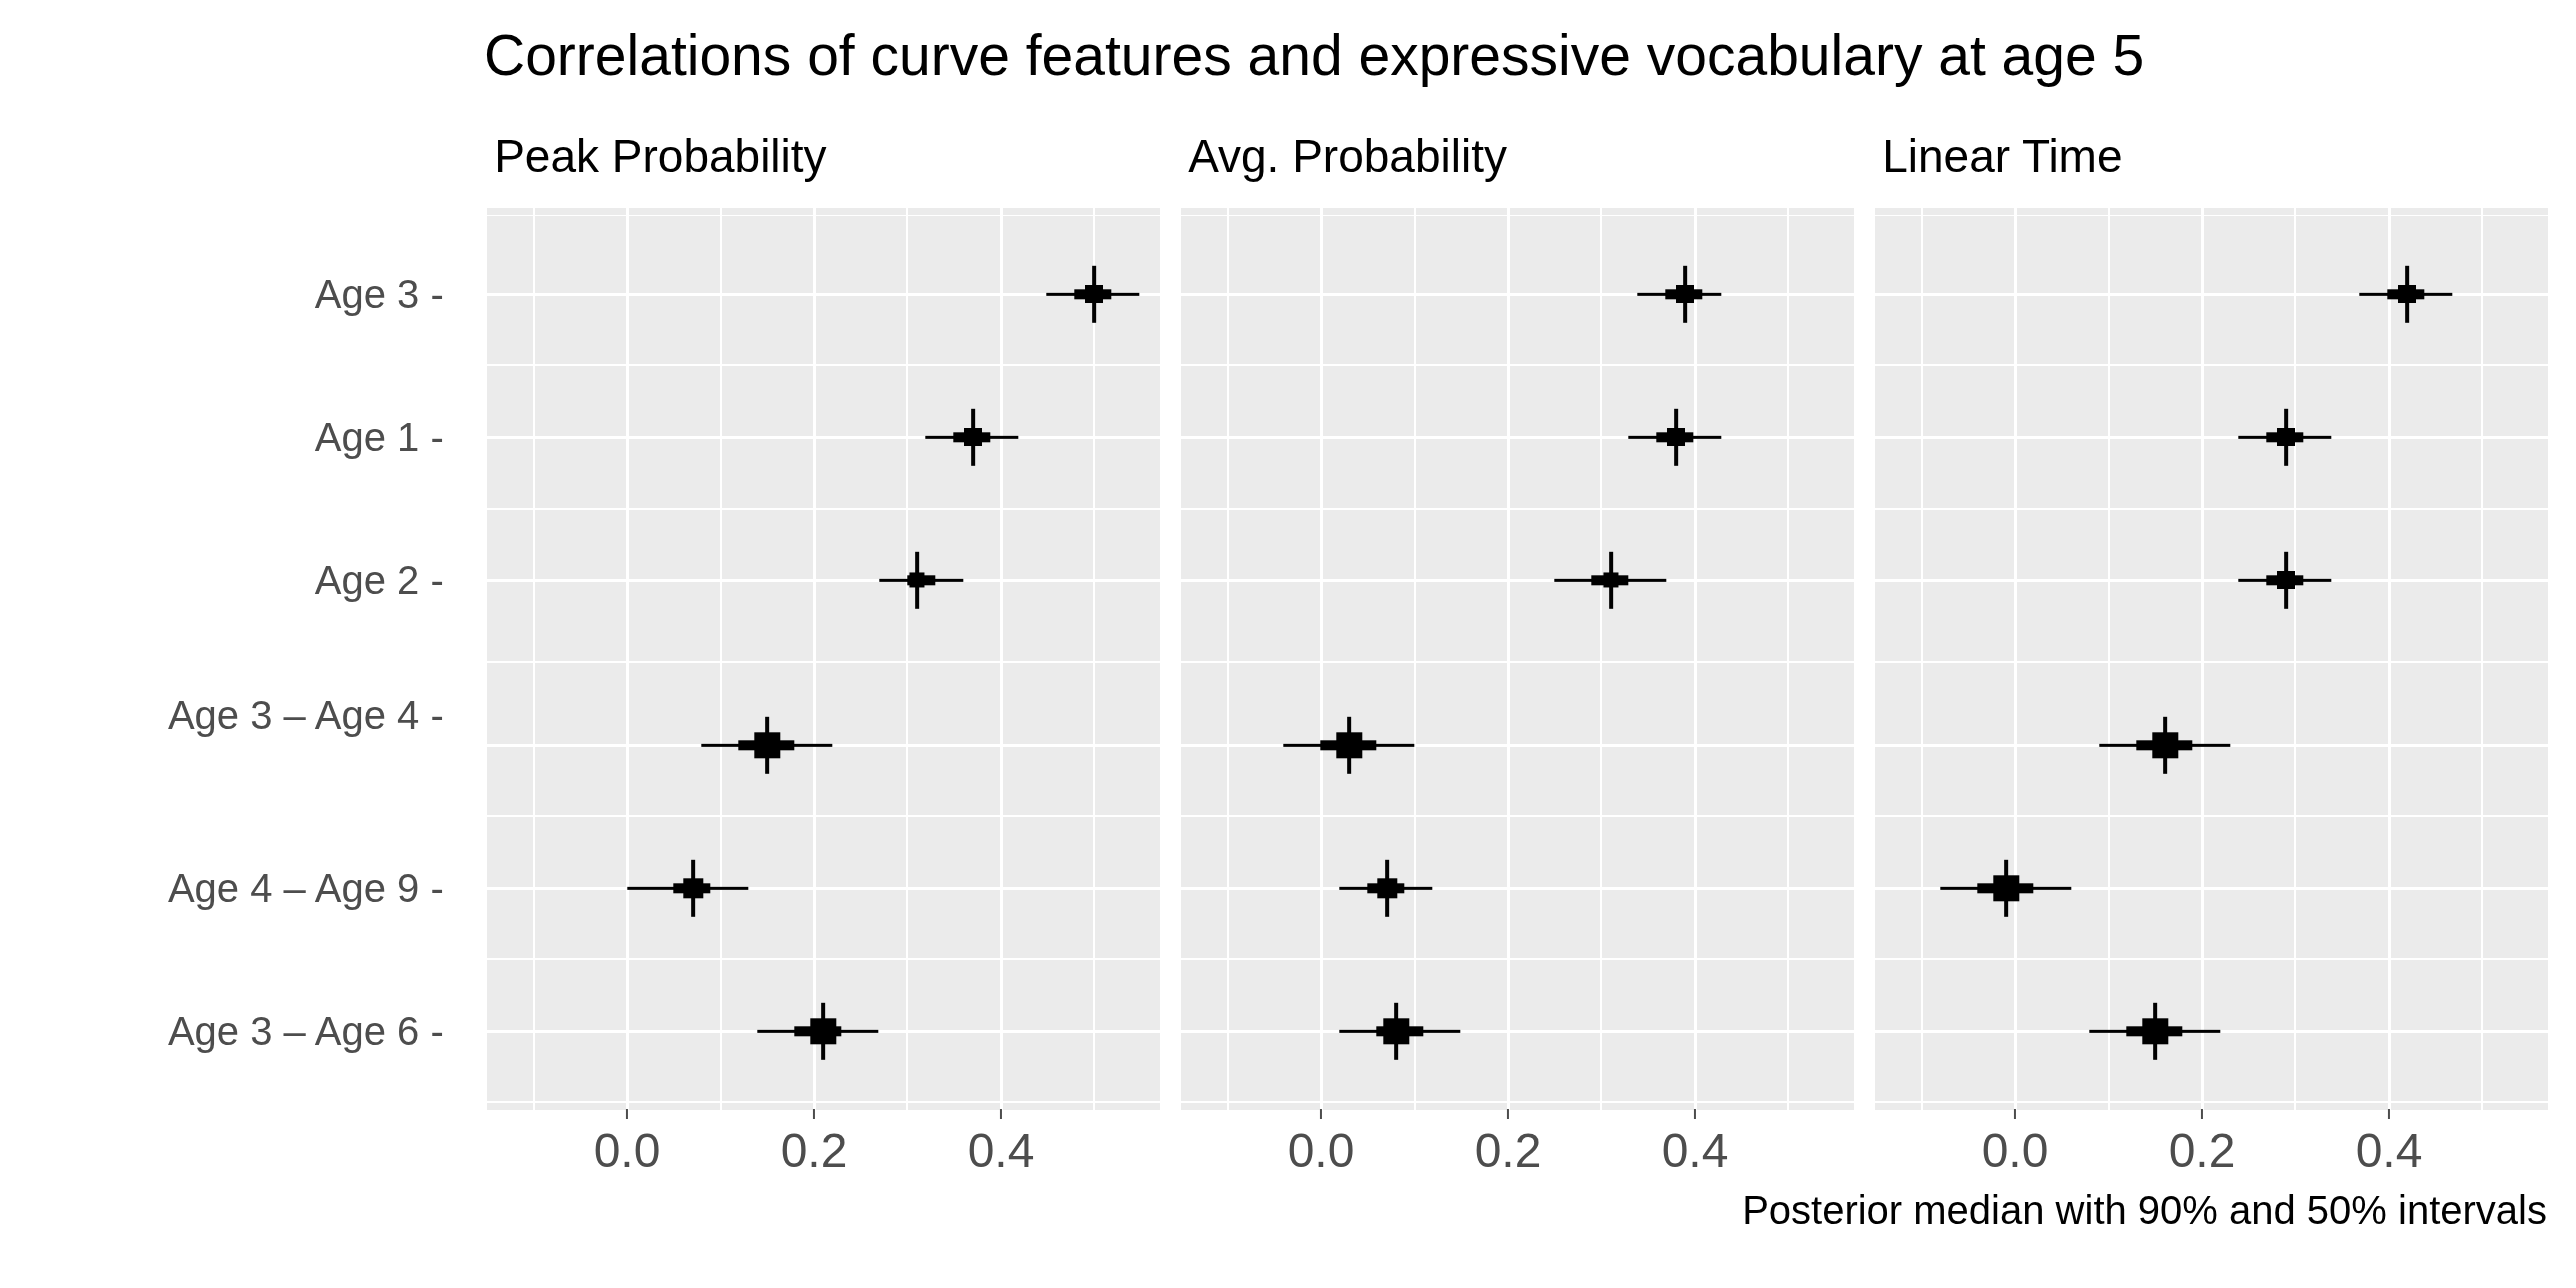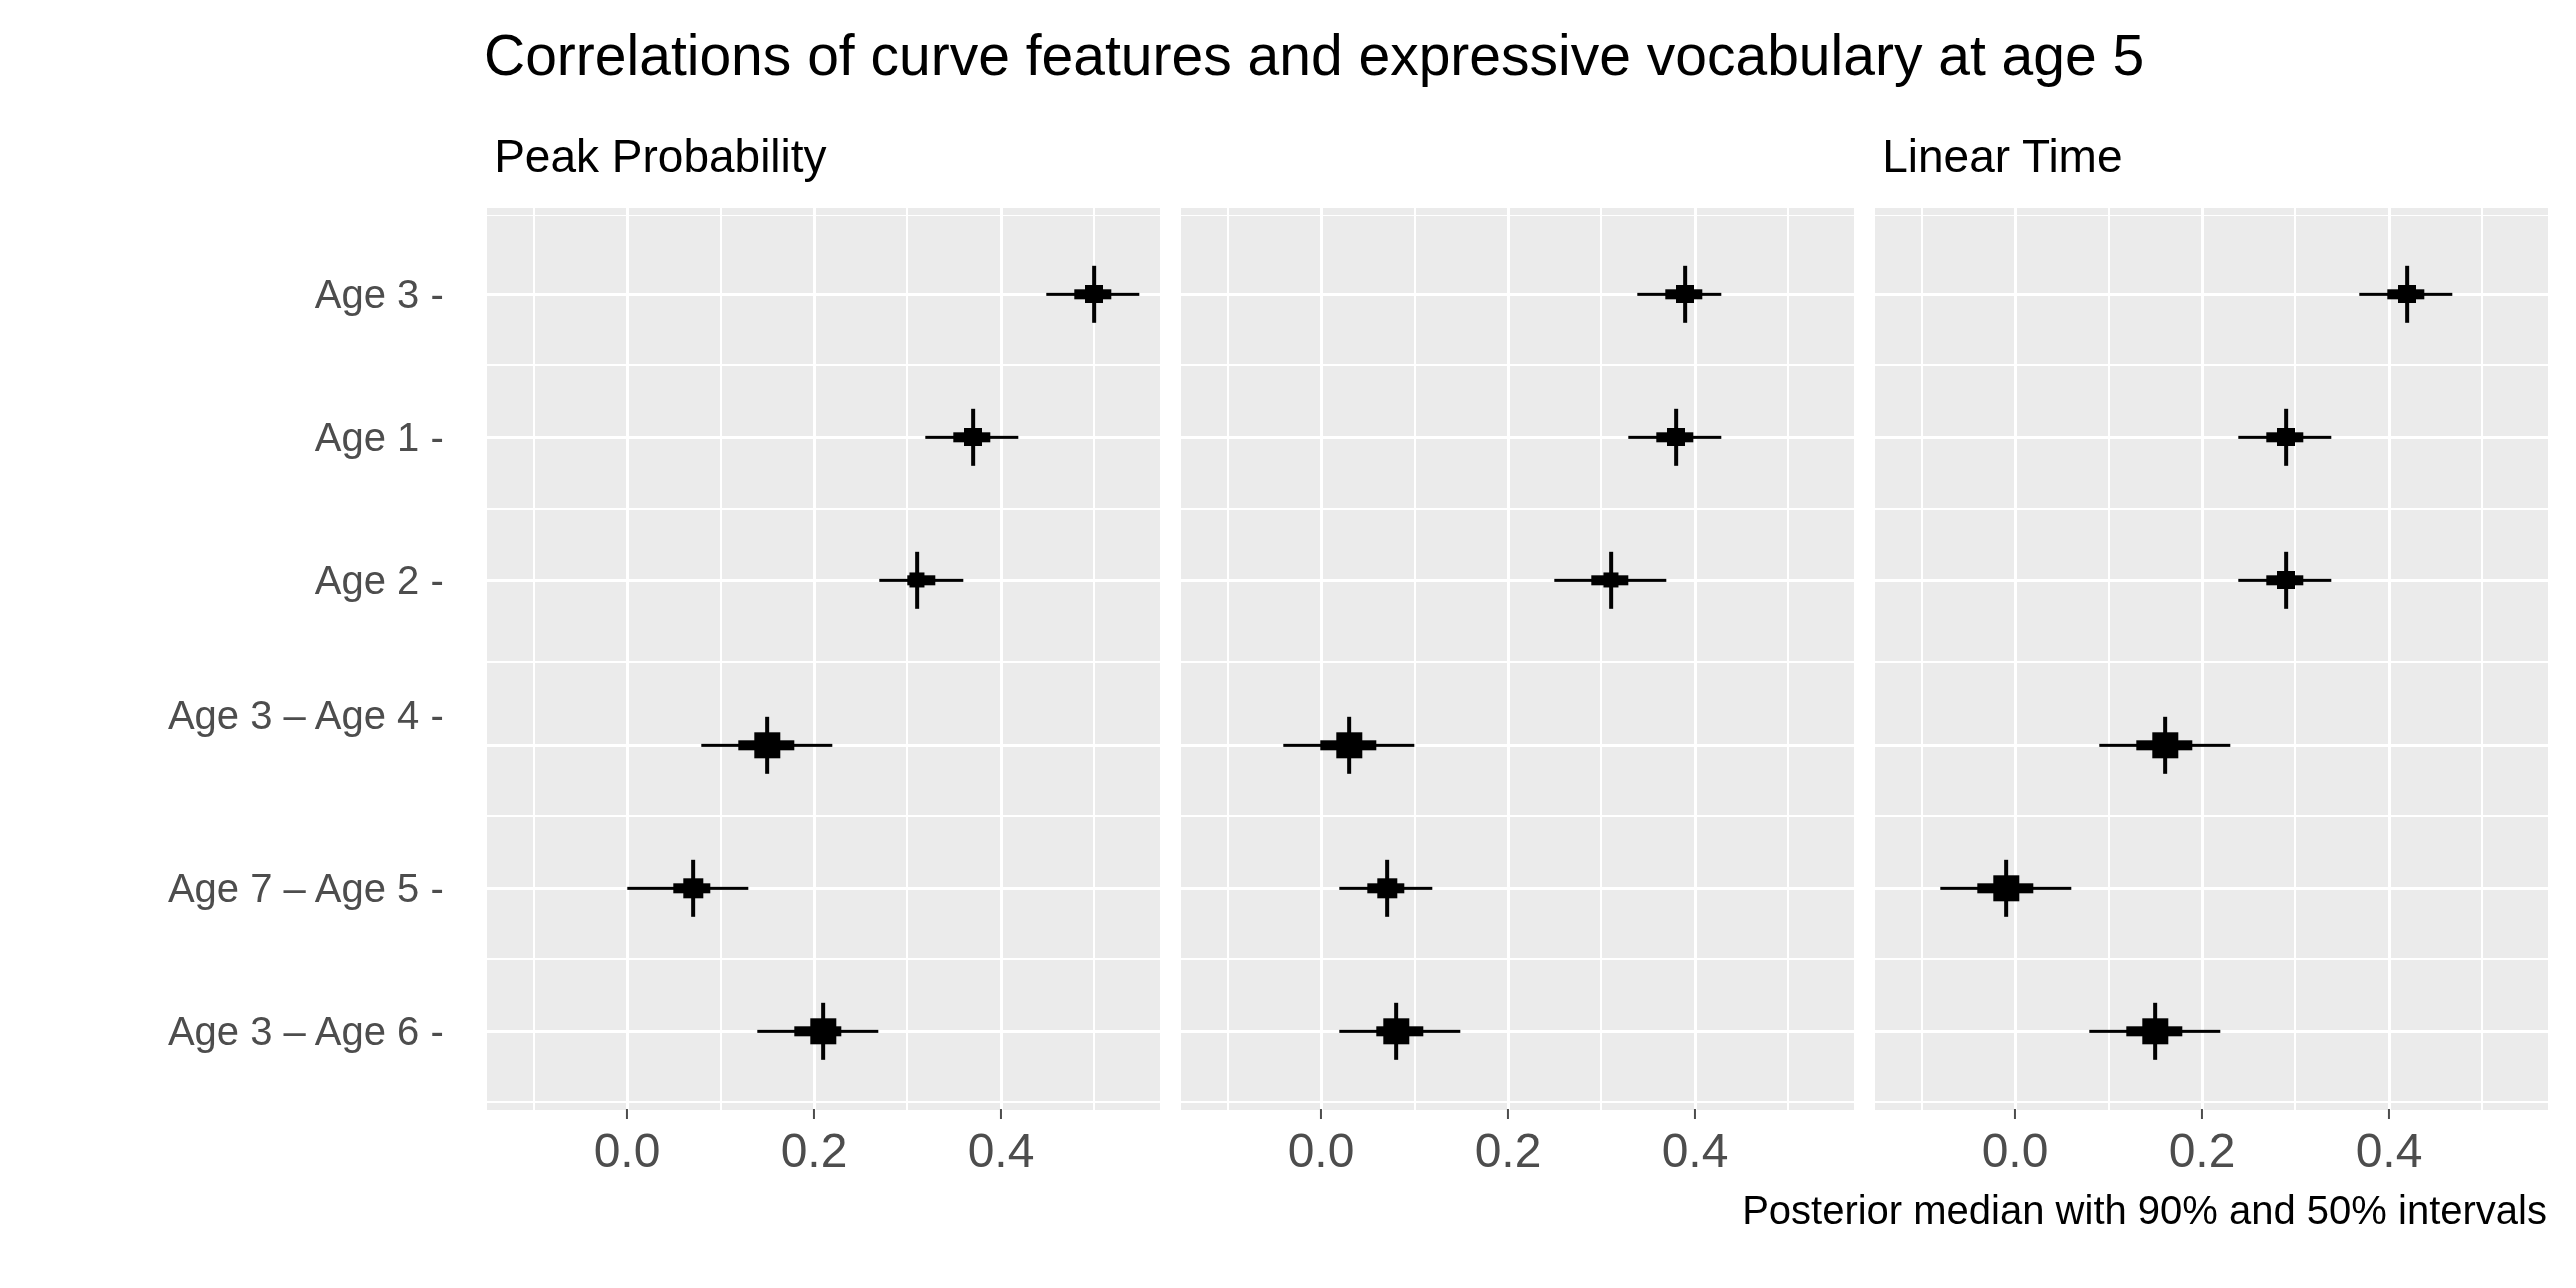--- a/index.html
+++ b/index.html
@@ -148,21 +148,21 @@
 <div class="chart-root">
   <div class="main-title">Correlations of curve features and expressive vocabulary at age 5</div>
 
   <div class="facets">
 
     <div class="y-axis-labels" id="y-axis">
         <div class="y-label" style="top: 86px;">Age 3 -</div>
         <div class="y-label" style="top: 229px;">Age 1 -</div>
         <div class="y-label" style="top: 372px;">Age 2 -</div>
         <div class="y-label" style="top: 507px;">Age 3 – Age 4 -</div>
-        <div class="y-label" style="top: 680px;">Age 7 – Age 5 -</div>
+        <div class="y-label" style="top: 680px;">Age 4 – Age 9 -</div>
         <div class="y-label" style="top: 823px;">Age 3 – Age 6 -</div>
       </div>
 
     <div class="facet" id="facet-0" style="left: 458px; width: 673px;">
       <div class="facet-title">Peak Probability</div>
       <div class="panel">
           <div class="grid-v minor" style="left: 47px;"></div>
           <div class="grid-v minor" style="left: 234px;"></div>
           <div class="grid-v minor" style="left: 420px;"></div>
           <div class="grid-v minor" style="left: 607px;"></div>
@@ -223,20 +223,21 @@
           <div class="x-tick-mark" style="left: 140px;"></div>
           <div class="x-tick-label" style="left: 140px;">0.0</div>
           <div class="x-tick-mark" style="left: 327px;"></div>
           <div class="x-tick-label" style="left: 327px;">0.2</div>
           <div class="x-tick-mark" style="left: 514px;"></div>
           <div class="x-tick-label" style="left: 514px;">0.4</div>
         </div>
     </div>
 
     <div class="facet" id="facet-1" style="left: 1152px; width: 673px;">
+      <div class="facet-title">Avg. Probability</div>
       <div class="panel">
           <div class="grid-v minor" style="left: 47px;"></div>
           <div class="grid-v minor" style="left: 234px;"></div>
           <div class="grid-v minor" style="left: 420px;"></div>
           <div class="grid-v minor" style="left: 607px;"></div>
           <div class="grid-v major" style="left: 140px;"></div>
           <div class="grid-v major" style="left: 327px;"></div>
           <div class="grid-v major" style="left: 514px;"></div>
           <div class="grid-h major" style="top: 86px;"></div>
           <div class="grid-h minor" style="top: 157px;"></div>

